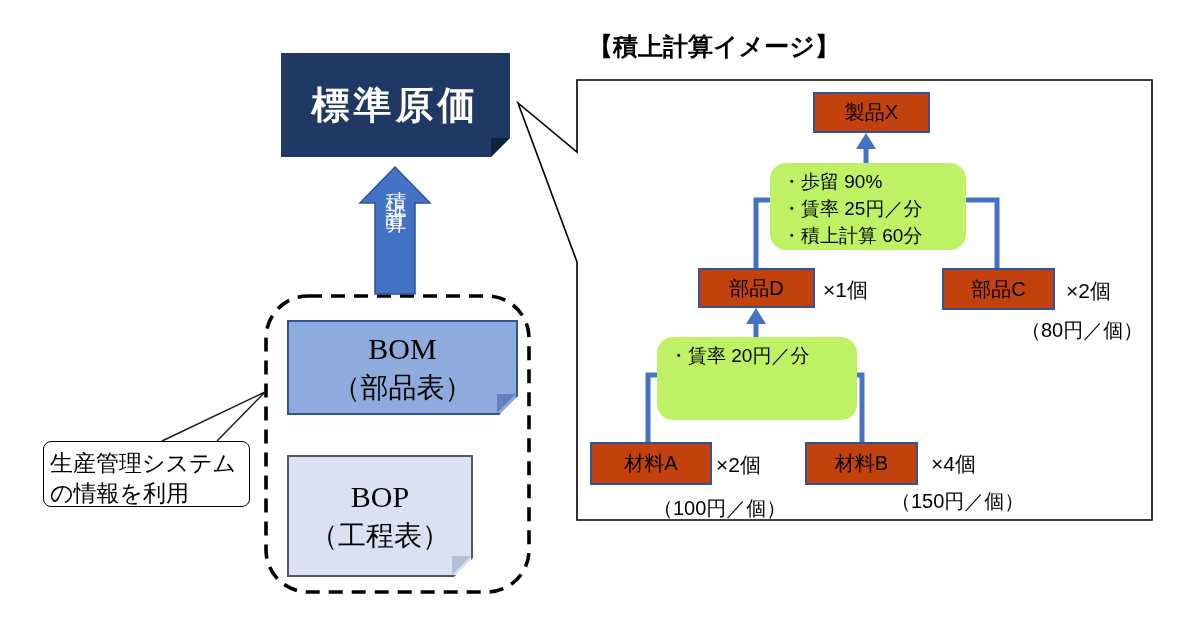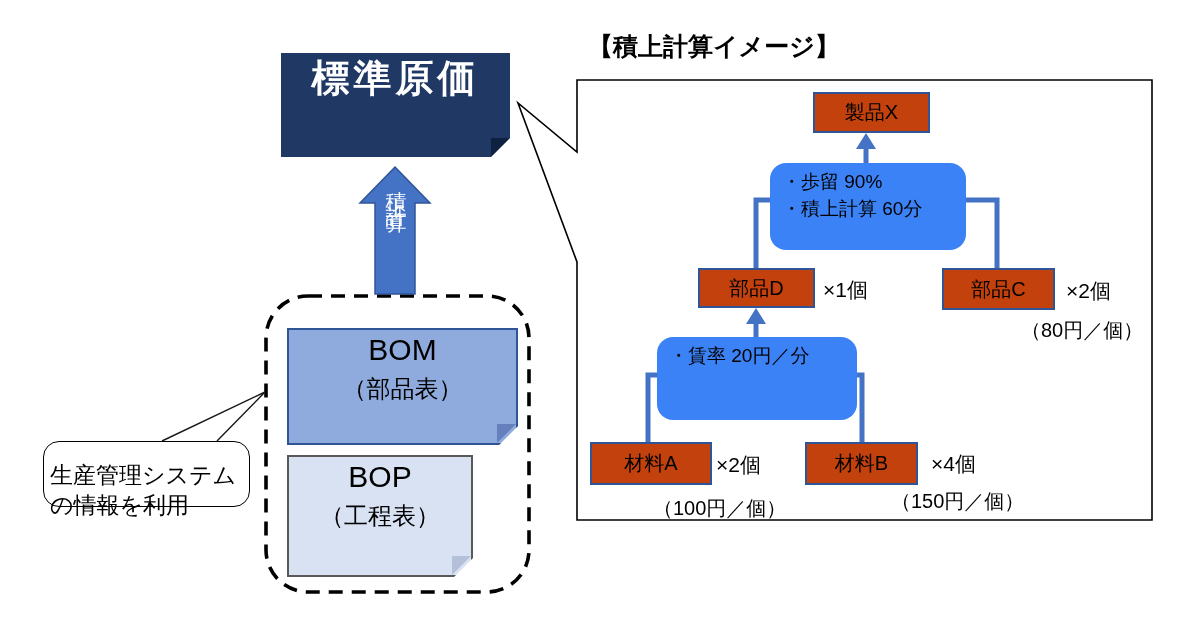--- a/index.html
+++ b/index.html
@@ -20,46 +20,46 @@
     content:"";position:absolute;right:0;bottom:0;width:19px;height:19px;
     clip-path:polygon(0 100%,100% 0,0 0);
   }
   .dark-box{background:#1F3864;}
   .dark-box::after{background:#0e2140;}
   .bom-box{background:#8FAADC;border:2px solid #2F5597;}
   .bom-box::after{background:#6680bd;}
   .bop-box{background:#D9E2F3;border:2px solid #595959;}
   .bop-box::after{background:#b3c0d8;}
 
-  .center-col{display:flex;flex-direction:column;align-items:center;text-align:center;}
+  .center-col{display:flex;flex-direction:column;align-items:center;justify-content:center;text-align:center;font-family:Liberation Serif, serif;}
 
   .big-label{color:#fff;font-weight:bold;font-size:38px;letter-spacing:4px;}
   .doc-line1{font-size:30px;line-height:40px;}
-  .doc-line2{font-size:24px;line-height:38px;}
+  .doc-line2{font-size:28px;line-height:38px;}
 
   .vtext{
     writing-mode:vertical-rl;text-orientation:upright;
     color:#fff;font-size:21px;letter-spacing:7px;line-height:26px;
   }
 
   .node{
     box-sizing:border-box;background:#c2410c;border:2px solid #2F5597;
     display:flex;align-items:center;justify-content:center;
     font-size:20px;
   }
   .param-box{
-    box-sizing:border-box;background:#3b82f6;border-radius:16px;
+    box-sizing:border-box;background:#bef264;border-radius:16px;
     font-size:19px;line-height:27px;padding:5px 0 0 12px;
   }
   .side-label{font-size:21px;white-space:nowrap;}
   .price-label{font-size:20px;white-space:nowrap;}
 
   .callout-bubble{
-    box-sizing:border-box;background:#fff;border:1.5px solid #000;border-radius:16px;
-    font-size:23px;line-height:30px;padding:18px 6px;white-space:nowrap;
+    box-sizing:border-box;background:#fff;border:1.5px solid #000;border-radius:8px;
+    font-size:23px;line-height:30px;padding:6px 6px;white-space:nowrap;
   }
   .panel-title{font-size:25px;font-weight:600;white-space:nowrap;}
 </style>
 </head>
 <body>
 
 <div id="stage">
 
   <svg class="layer" width="1180" height="620" viewBox="0 0 1180 620">
 
@@ -84,21 +84,21 @@
       <polygon points="756,308 746,324 766,324"></polygon>
     </g>
   </svg>
 
   <div class="abs fg fold-box dark-box center-col" style="left:281px;top:53px;width:229px;height:104px;">
     <div class="big-label">標準原価</div>
   </div>
 
   <div class="abs fg vtext" style="left:383px;top:174px;height:122px;">積上計算</div>
 
-  <div class="abs fg fold-box bom-box center-col" style="left:287px;top:320px;width:231px;height:117px;margin-top:8px;">
+  <div class="abs fg fold-box bom-box center-col" style="left:287px;top:320px;width:231px;height:95px;">
     <div class="doc-line1">BOM</div>
     <div class="doc-line2">（部品表）</div>
   </div>
 
   <div class="abs fg fold-box bop-box center-col" style="left:287px;top:455px;width:186px;height:122px;">
     <div class="doc-line1">BOP</div>
     <div class="doc-line2">（工程表）</div>
   </div>
 
   <div class="abs fg callout-bubble" style="left:43px;top:441px;width:207px;height:66px;">
@@ -120,20 +120,21 @@
   <div class="abs fg node" style="left:590px;top:442px;width:122px;height:43px;">材料A</div>
   <div class="abs fg side-label" style="left:716px;top:451px;">×2個</div>
   <div class="abs fg price-label" style="left:653px;top:495px;text-align:center;">（100円／個）</div>
 
   <div class="abs fg node" style="left:805px;top:442px;width:113px;height:43px;">材料B</div>
   <div class="abs fg side-label" style="left:931px;top:450px;">×4個</div>
   <div class="abs fg price-label" style="left:891px;top:488px;">（150円／個）</div>
 
   <div class="abs fg param-box" style="left:770px;top:163px;width:196px;height:87px;">
     <div>・歩留 90%</div>
+    <div>・賃率 25円／分</div>
     <div>・積上計算 60分</div>
   </div>
 
   <div class="abs fg param-box" style="left:657px;top:337px;width:200px;height:83px;">
     <div>・賃率 20円／分</div>
   </div>
 
 </div>
 
 </body></html>

